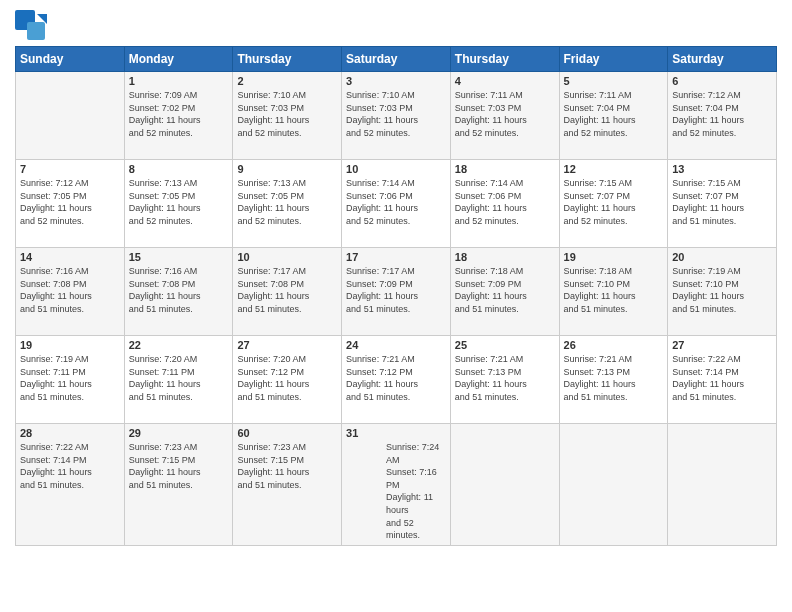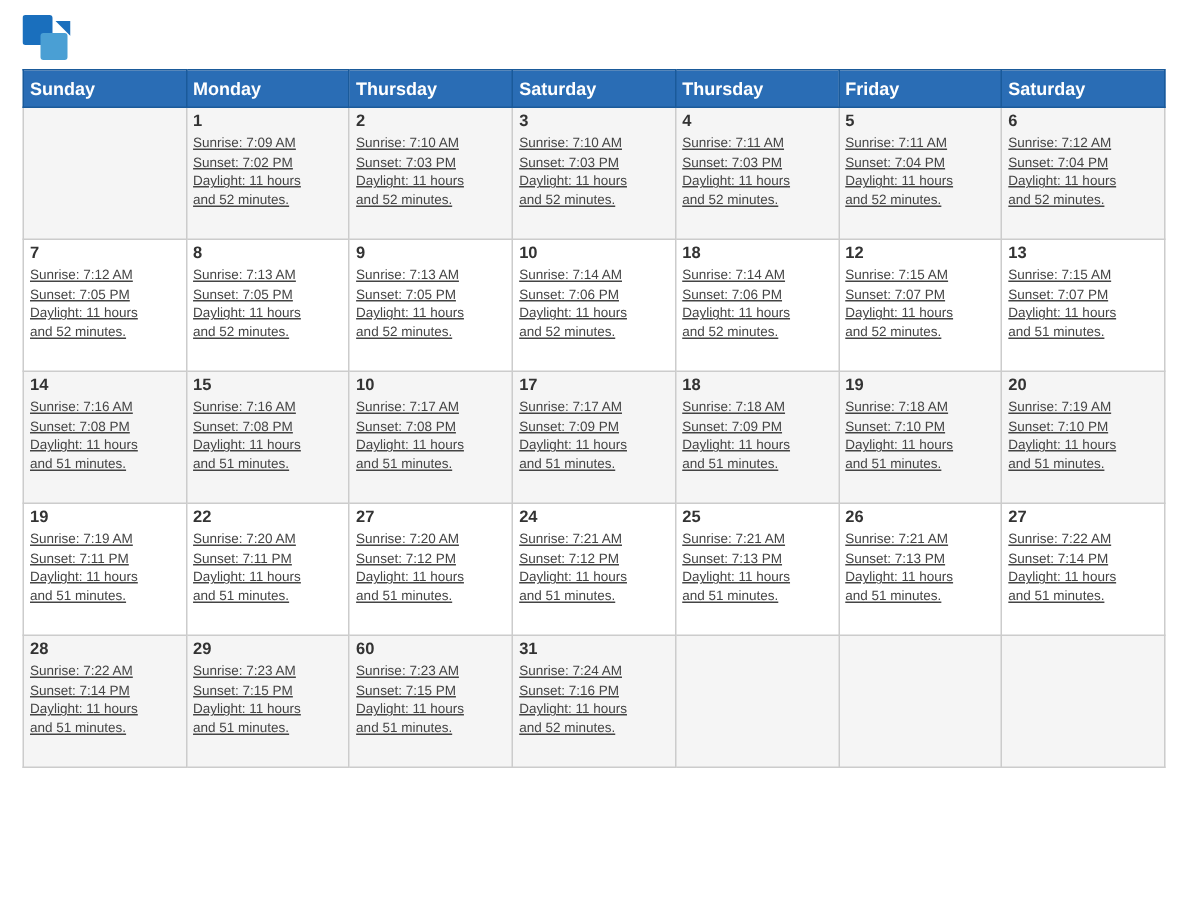--- a/index.html
+++ b/index.html
@@ -81,21 +81,20 @@
     .day-num {
       font-size: 11px;
       font-weight: bold;
       display: block;
       margin-bottom: 2px;
     }
     .day-info {
       font-size: 9px;
       line-height: 1.4;
       color: #444;
-      text-decoration: underline;
     }
     .empty-cell {
       background-color: #f5f5f5;
     }
   </style>
 </head>
 <body>
 
 <div class="page">
   <div class="header">
@@ -346,21 +345,21 @@
           </td>
           <td>
             <span class="day-num">60</span>
             <div class="day-info" style="white-space: pre-line;">Sunrise: 7:23 AM
 Sunset: 7:15 PM
 Daylight: 11 hours
 and 51 minutes.</div>
           </td>
           <td>
             <span class="day-num">31</span>
-            <div class="day-info" style="white-space: pre-line;">Sunrise: 7:24 AM
+            <div class="day-info" style="white-space: pre-line; margin-left: 40px;">Sunrise: 7:24 AM
 Sunset: 7:16 PM
 Daylight: 11 hours
 and 52 minutes.</div>
           </td>
           <td class="empty-cell"></td>
           <td class="empty-cell"></td>
           <td class="empty-cell"></td>
         </tr>
       </tbody>
   </table>

